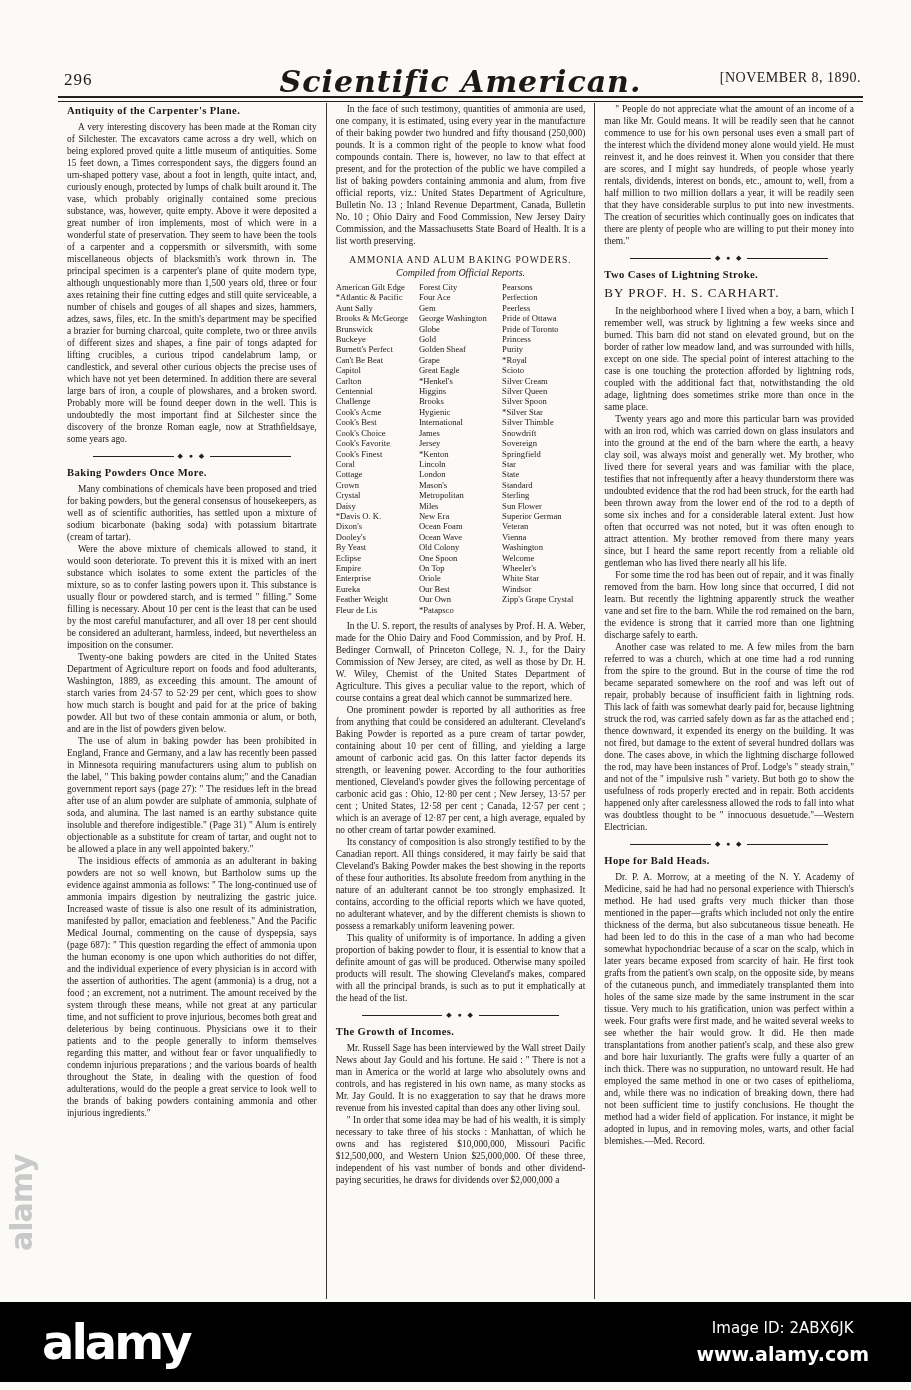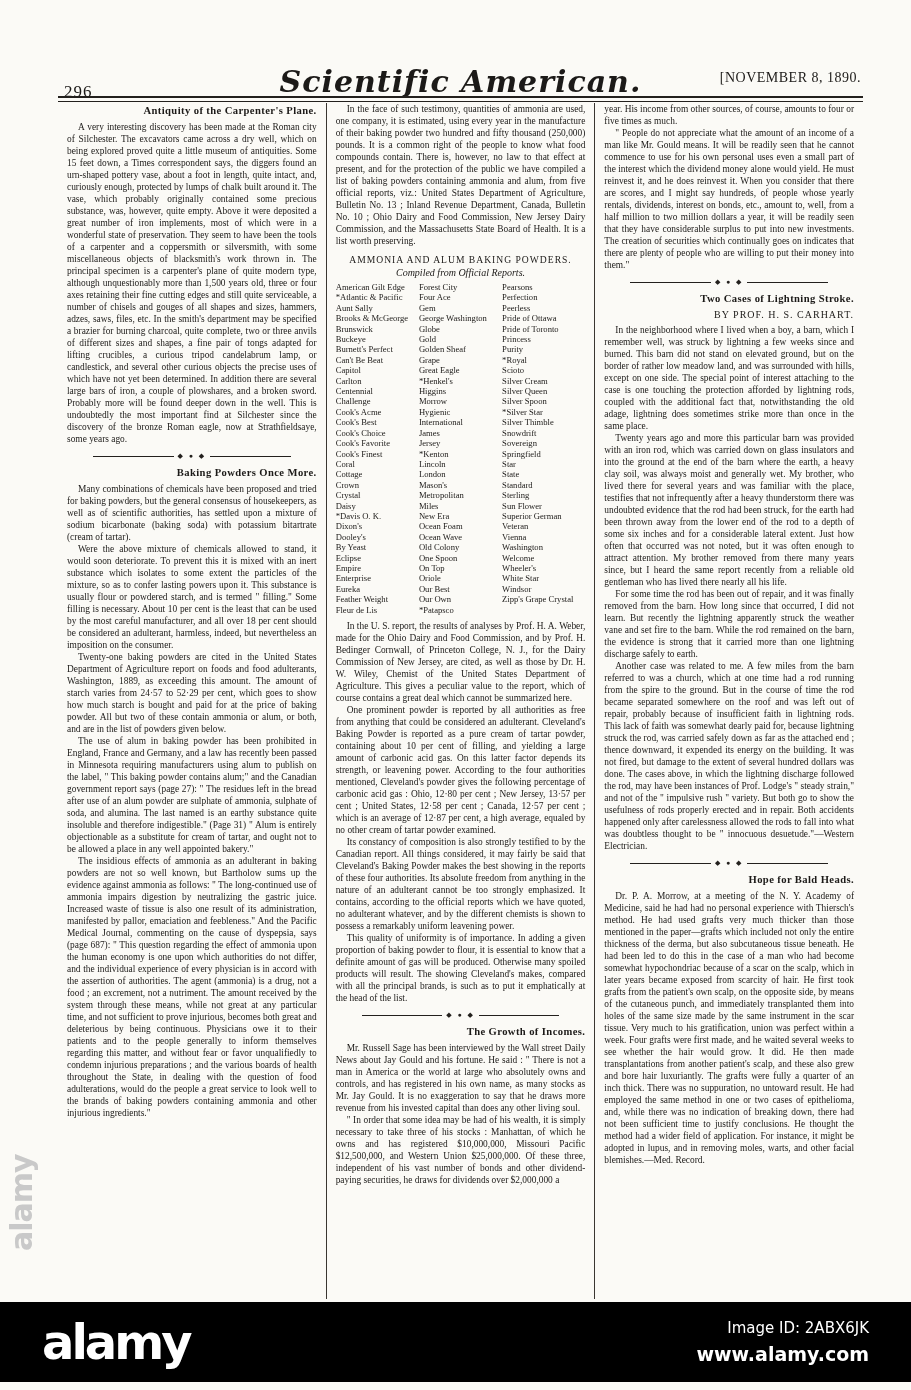--- a/index.html
+++ b/index.html
@@ -4,21 +4,21 @@
 <style>
   html,body{margin:0;padding:0;}
   body{
     width:911px;height:1390px;position:relative;overflow:hidden;
     background:#fbfaf6;
     font-family:"Liberation Serif", serif;
     color:#1c1a18;
   }
   
   .masthead-row{position:absolute;top:56px;left:60px;right:50px;height:38px;}
-  .page-number{position:absolute;left:4px;top:26px;font-size:17px;letter-spacing:1px;}
+  .page-number{position:absolute;left:4px;top:14px;font-size:17px;letter-spacing:1px;}
   .paper-title{
     position:absolute;left:0;right:0;top:8px;text-align:center;
     font-family:"DejaVu Serif", serif;font-weight:bold;font-style:italic;
     font-size:30px;letter-spacing:1px;
   }
   .issue-date{position:absolute;right:0;top:14px;font-size:14px;letter-spacing:.5px;}
   .head-rule{
     position:absolute;top:96px;left:58px;right:48px;height:3px;
     border-top:2px solid #23201d;border-bottom:1px solid #23201d;
   }
@@ -28,25 +28,25 @@
     display:flex;overflow:hidden;
   }
   .col{flex:1 1 0;padding:0 9px;overflow:hidden;}
   .col + .col{border-left:1px solid #3a3631;}
   .col p{
     margin:0;text-indent:11px;text-align:justify;
     font-size:9.4px;line-height:12px;
   }
   .col p.no-indent{text-indent:0;}
   .article-title{
-    text-align:right;font-weight:bold;font-size:10.6px;letter-spacing:.4px;
+    text-align:left;font-weight:bold;font-size:10.6px;letter-spacing:.4px;
     margin:2px 0 5px 0;
   }
   .byline{
-    text-align:right;font-size:10px;letter-spacing:1px;margin:0 0 4px 0;
+    text-align:left;font-size:13px;letter-spacing:1px;margin:0 0 4px 0;
   }
   .divider{display:flex;align-items:center;margin:8px 26px 7px 26px;}
   .divider::before,.divider::after{content:"";flex:1;border-top:1px solid #23201d;}
   .divider .orn{font-size:7px;letter-spacing:2px;padding:0 4px;line-height:7px;color:#23201d;}
   .list-heading{
     text-align:center;font-size:9.6px;letter-spacing:1px;margin:7px 0 2px 0;
   }
   .list-subheading{
     text-align:center;font-size:10px;font-style:italic;margin:0 0 3px 0;
   }
@@ -65,21 +65,21 @@
   .footer-bar{
     position:absolute;left:0;right:0;bottom:8px;height:80px;background:#000;
     display:flex;align-items:center;justify-content:space-between;
     padding:0 42px;box-sizing:border-box;
   }
   .footer-logo{
     font-family:"DejaVu Sans", sans-serif;font-weight:bold;
     font-size:48px;color:#fff;letter-spacing:-3px;line-height:1;
   }
   .footer-meta{text-align:right;color:#fff;font-family:"DejaVu Sans", sans-serif;}
-  .footer-image-id{font-size:15px;margin-bottom:6px;}
+  .footer-image-id{font-size:15px;margin-bottom:6px;text-align:center;}
   .footer-url{font-size:19px;font-weight:bold;}
 </style>
 </head>
 <body>
 
 <div class="masthead-row">
   <span class="page-number">296</span>
   <span class="paper-title">Scientific American.</span>
   <span class="issue-date">[NOVEMBER 8, 1890.</span>
 </div>
@@ -151,21 +151,21 @@
           <div>Four Ace</div>
           <div>Gem</div>
           <div>George Washington</div>
           <div>Globe</div>
           <div>Gold</div>
           <div>Golden Sheaf</div>
           <div>Grape</div>
           <div>Great Eagle</div>
           <div>*Henkel's</div>
           <div>Higgins</div>
-          <div>Morrow</div>
+          <div>Brooks</div>
           <div>Hygienic</div>
           <div>International</div>
           <div>James</div>
           <div>Jersey</div>
           <div>*Kenton</div>
           <div>Lincoln</div>
           <div>London</div>
           <div>Mason's</div>
           <div>Metropolitan</div>
           <div>Miles</div>
@@ -225,21 +225,20 @@
     </div>
     <div class="article-title">The Growth of Incomes.</div>
     <div>
         <p>Mr. Russell Sage has been interviewed by the Wall street Daily News about Jay Gould and his fortune. He said : " There is not a man in America or the world at large who absolutely owns and controls, and has registered in his own name, as many stocks as Mr. Jay Gould. It is no exaggeration to say that he draws more revenue from his invested capital than does any other living soul.</p>
         <p>" In order that some idea may be had of his wealth, it is simply necessary to take three of his stocks : Manhattan, of which he owns and has registered $10,000,000, Missouri Pacific $12,500,000, and Western Union $25,000,000. Of these three, independent of his vast number of bonds and other dividend-paying securities, he draws for dividends over $2,000,000 a</p>
       </div>
   </div>
 
   <div class="col">
     <div class="cont-block">
-        <p class="no-indent">year. His income from other sources, of course, amounts to four or five times as much.</p>
         <p>" People do not appreciate what the amount of an income of a man like Mr. Gould means. It will be readily seen that he cannot commence to use for his own personal uses even a small part of the interest which the dividend money alone would yield. He must reinvest it, and he does reinvest it. When you consider that there are scores, and I might say hundreds, of people whose yearly rentals, dividends, interest on bonds, etc., amount to, well, from a half million to two million dollars a year, it will be readily seen that they have considerable surplus to put into new investments. The creation of securities which continually goes on indicates that there are plenty of people who are willing to put their money into them."</p>
       </div>
     <div class="divider">
       <span class="orn">◆ ● ◆</span>
     </div>
     <div class="article-title">Two Cases of Lightning Stroke.</div>
     <div class="byline">BY PROF. H. S. CARHART.</div>
     <div>
         <p>In the neighborhood where I lived when a boy, a barn, which I remember well, was struck by lightning a few weeks since and burned. This barn did not stand on elevated ground, but on the border of rather low meadow land, and was surrounded with hills, except on one side. The special point of interest attaching to the case is one touching the protection afforded by lightning rods, coupled with the additional fact that, notwithstanding the old adage, lightning does sometimes strike more than once in the same place.</p>
         <p>Twenty years ago and more this particular barn was provided with an iron rod, which was carried down on glass insulators and into the ground at the end of the barn where the earth, a heavy clay soil, was always moist and generally wet. My brother, who lived there for several years and was familiar with the place, testifies that not infrequently after a heavy thunderstorm there was undoubted evidence that the rod had been struck, for the earth had been thrown away from the lower end of the rod to a depth of some six inches and for a considerable lateral extent. Just how often that occurred was not noted, but it was often enough to attract attention. My brother removed from there many years since, but I heard the same report recently from a reliable old gentleman who has lived there nearly all his life.</p>

